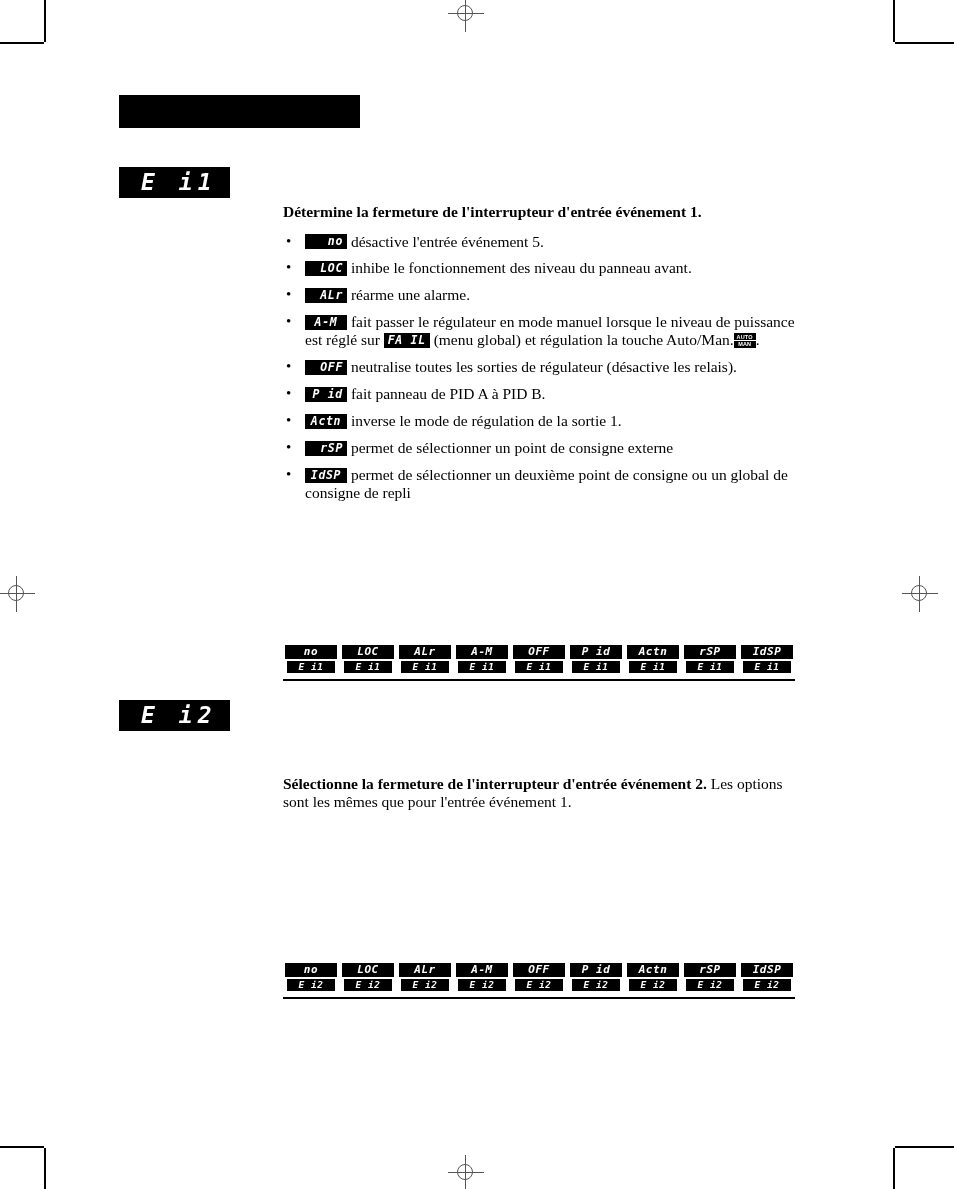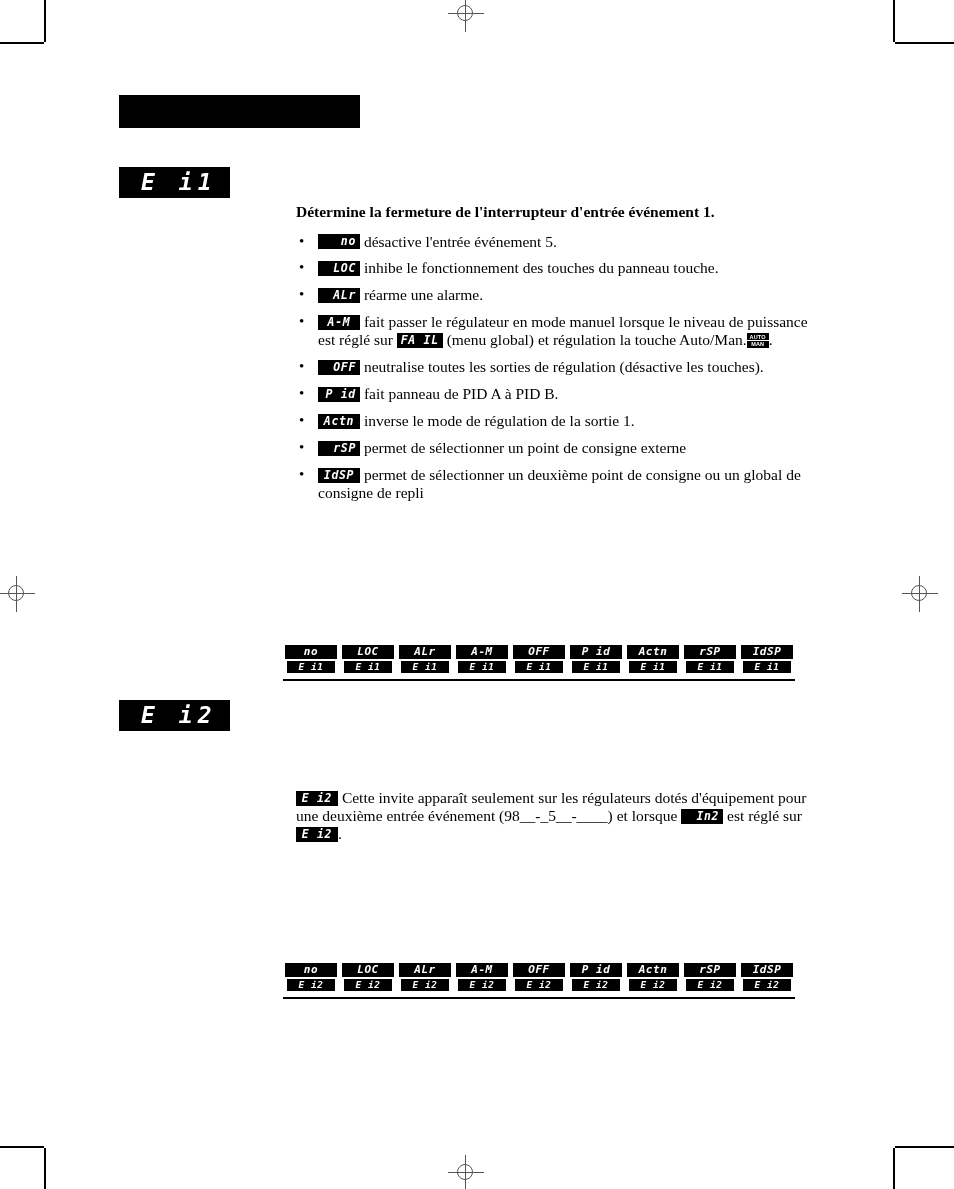--- a/index.html
+++ b/index.html
@@ -117,21 +117,20 @@
     font-weight: bold;
     letter-spacing: 0.03em;
   }
   .keycap .kc-b { border-top: 1px solid #fff; }
 
   
   .body-block {
     position: absolute;
     font-size: 15.5px;
     line-height: 17.5px;
-    margin-left: 13px;
   }
   .lead { font-weight: bold; }
 
   ul.opts {
     list-style: none;
     margin: 0;
     padding: 0;
   }
   ul.opts li {
     position: relative;
@@ -231,39 +230,39 @@
 
     <li>
       <span class="bullet">•</span>
       <span class="led led-inline pad-l2">no</span>
       <span>désactive l'entrée événement 5.</span>
     </li>
 
     <li>
       <span class="bullet">•</span>
       <span class="led led-inline pad-l1">LOC</span>
-      <span>inhibe le fonctionnement des touches du panneau touche.</span>
+      <span>inhibe le fonctionnement des niveau du panneau avant.</span>
     </li>
 
     <li>
       <span class="bullet">•</span>
       <span class="led led-inline pad-l1">ALr</span>
       <span>réarme une alarme.</span>
     </li>
 
     <li>
       <span class="bullet">•</span>
       <span class="led led-inline">A-M</span>
       <span>fait passer le régulateur en mode manuel lorsque le niveau de puissance est réglé sur </span><span class="led led-inline wide">FA IL</span><span> (menu global) et régulation la touche Auto/Man.</span><span class="keycap"><span class="kc-t">AUTO</span><span class="kc-b">MAN</span></span><span>.</span>
     </li>
 
     <li>
       <span class="bullet">•</span>
       <span class="led led-inline pad-l1">OFF</span>
-      <span>neutralise toutes les sorties de régulation (désactive les touches).</span>
+      <span>neutralise toutes les sorties de régulateur (désactive les relais).</span>
     </li>
 
     <li>
       <span class="bullet">•</span>
       <span class="led led-inline pad-l1">P id</span>
       <span>fait panneau de PID A à PID B.</span>
     </li>
 
     <li>
       <span class="bullet">•</span>
@@ -325,25 +324,24 @@
       <span class="led led-strip-top">IdSP</span>
       <span class="led led-strip-bot">E i1</span>
     </div>
   </div>
   <div class="strip-rule"></div>
 </div>
 
 <div class="led led-big" style="left:119px; top:700px;">E i2</div>
 
 <div class="body-block" style="left:283px; top:775px; width:512px;">
-
-  <div class="note" style="margin-top:14px;">
-    <span class="led led-inline">E i2</span>
-    <span>Cette invite apparaît seulement sur les régulateurs dotés d'équipement pour une deuxième entrée événement (98__-_5__-____) et lorsque </span><span class="led led-inline pad-l1">In2</span><span> est réglé sur </span><span class="led led-inline">E i2</span><span>.</span>
+  <div>
+    <span class="lead">Sélectionne la fermeture de l'interrupteur d'entrée événement 2.</span><span> Les options sont les mêmes que pour l'entrée événement 1.</span>
   </div>
+
 </div>
 
 <div class="strip" style="left:283px; top:963px; width:512px;">
   <div class="strip-row">
     <div class="strip-cell">
       <span class="led led-strip-top">no</span>
       <span class="led led-strip-bot">E i2</span>
     </div>
     <div class="strip-cell">
       <span class="led led-strip-top">LOC</span>

